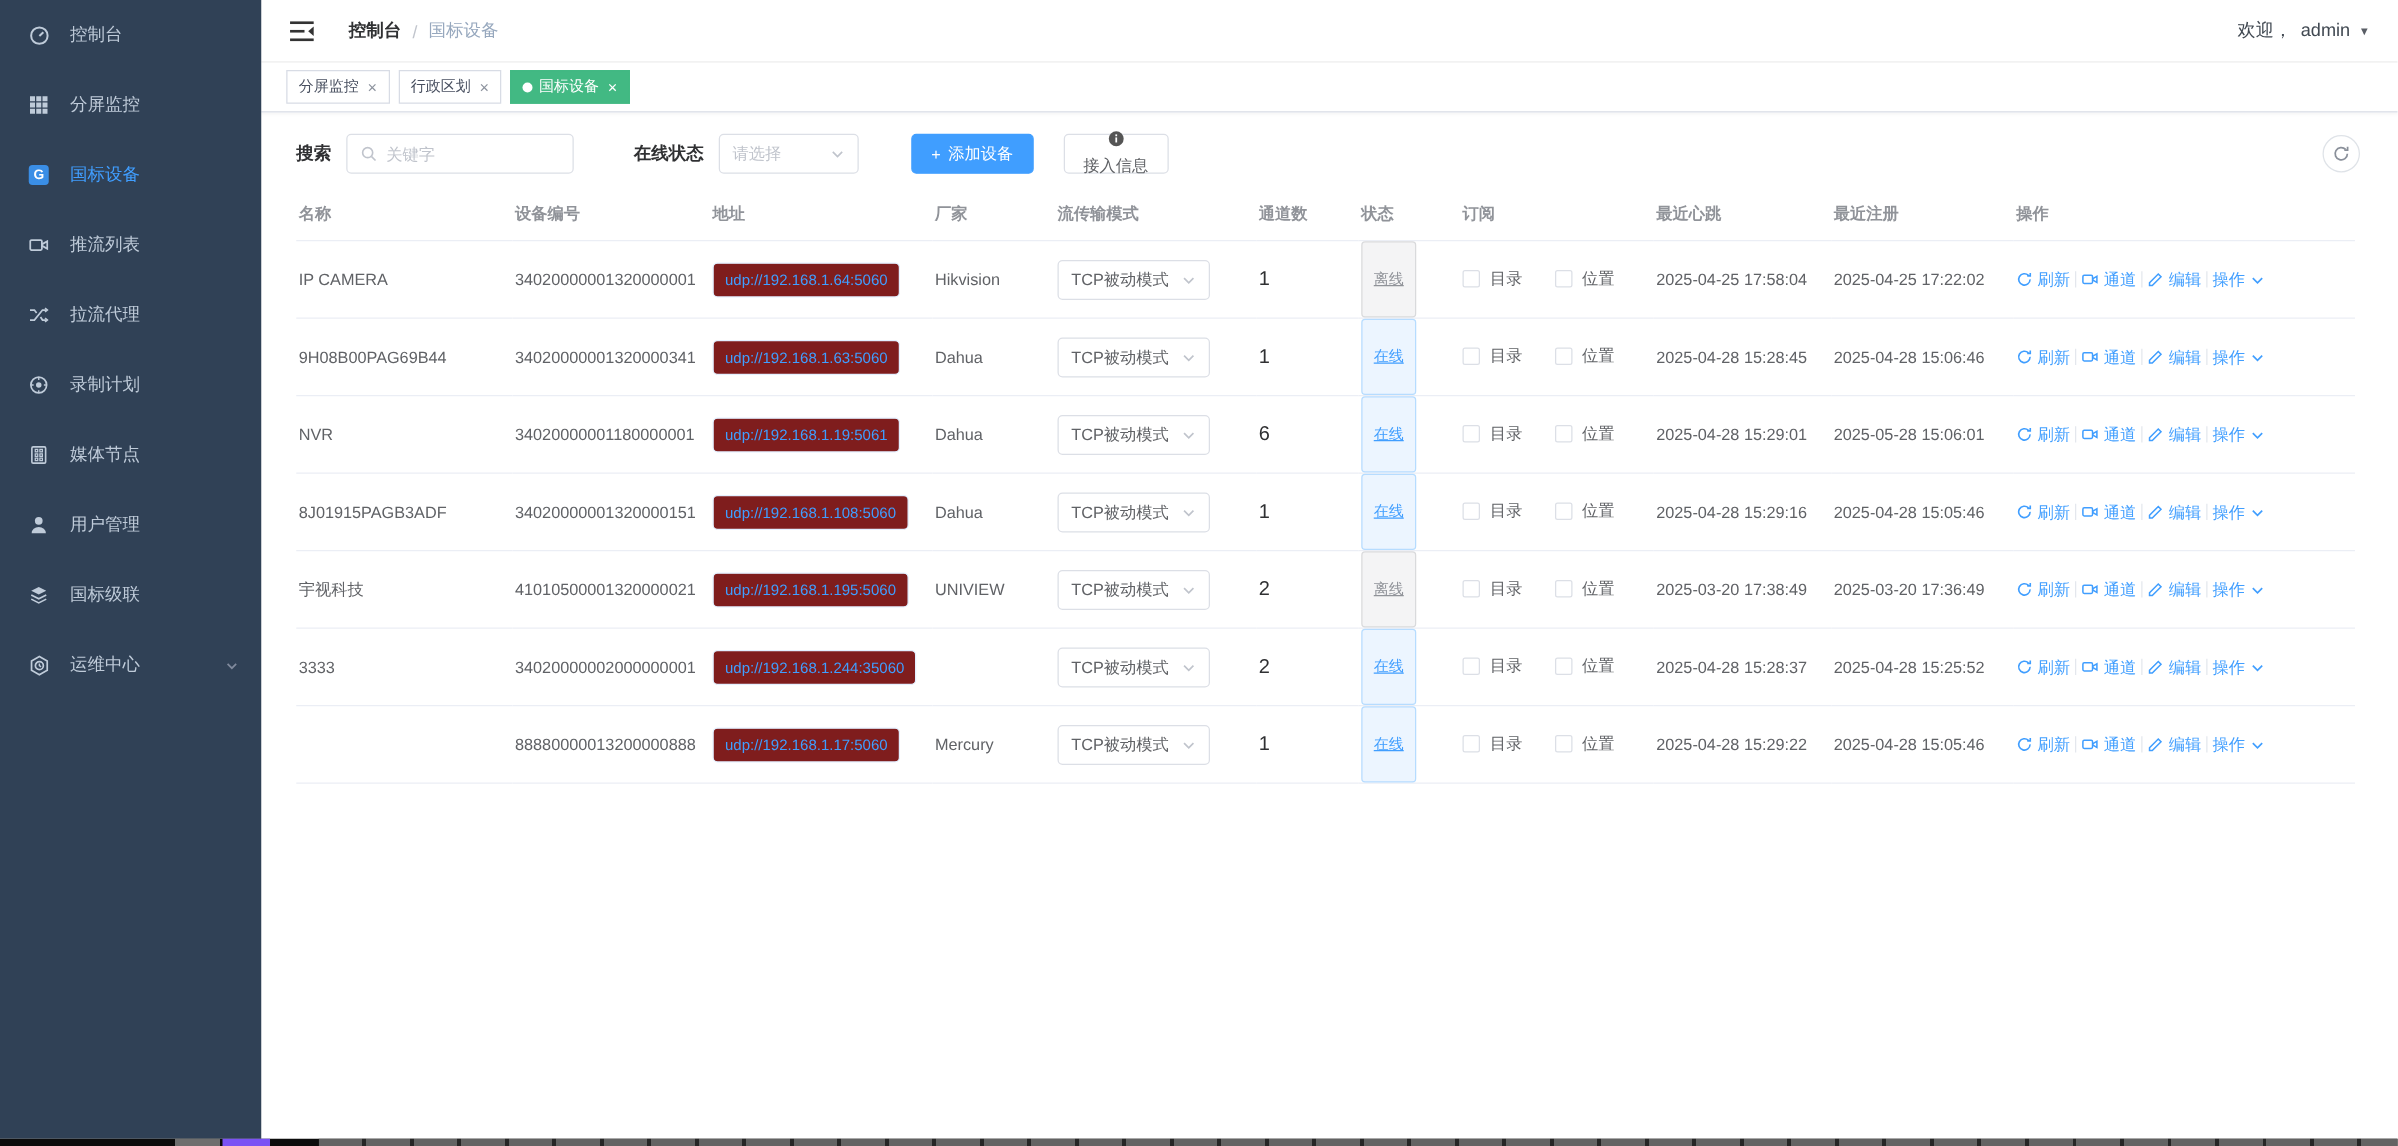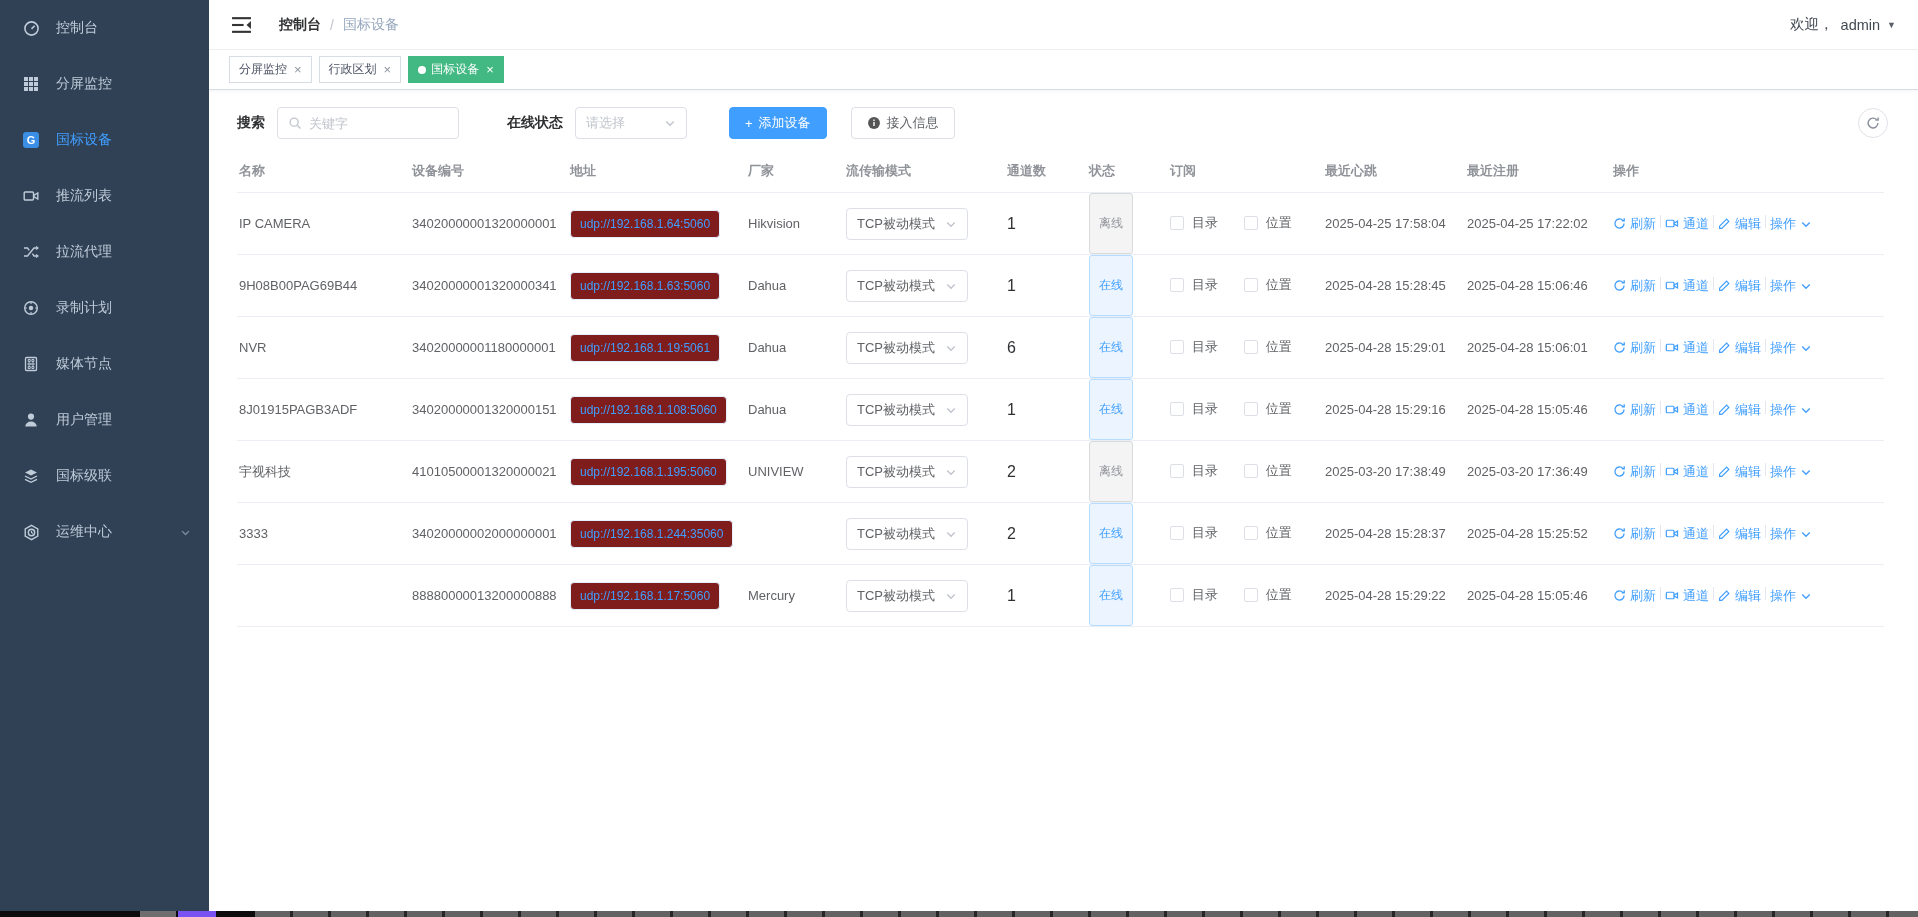--- a/index.html
+++ b/index.html
@@ -44,40 +44,40 @@
                 padding:0 10px; gap:7px; color:#c0c4cc; background:#fff; }
   .search-box input { border:0; outline:0; width:100%; font-size:13px; color:#6d28d9; font-family:inherit; }
   .search-box input::placeholder { color:#c0c4cc; }
   .tb-gap { width:48px; }
   .mini-select { border:1px solid #dcdfe6; border-radius:4px; height:32px; display:inline-flex; align-items:center;
                  justify-content:space-between; padding:0 10px; background:#fff; cursor:pointer; font-size:13px; }
   .select-placeholder { color:#c0c4cc;text-align:right; }
   .btn { height:32px; border-radius:4px; display:inline-flex; align-items:center; justify-content:center; gap:6px;
          font-size:13px; cursor:pointer; padding:0 15px; }
   .btn-primary { background:#409eff; color:#fff; border:1px solid #409eff; margin-left:42px; }
-  .btn-plain { background:#fff; color:#606266; border:1px solid #dcdfe6; margin-left:24px; }
+  .btn-plain { background:#fff; color:#606266; border:1px solid #dcdfe6; margin-left:24px;flex-direction:column; }
   .round-refresh { position:absolute; right:30px; width:30px; height:30px; border:1px solid #dfe3e8; border-radius:50%;
                    display:flex; align-items:center; justify-content:center; color:#8a909a; cursor:pointer; background:#fff; }
 
   
   .table-wrap { padding:10px 34px 0 28px; }
   table { width:100%; border-collapse:collapse; table-layout:fixed; }
   th { text-align:left; font-size:13px; color:#909399; font-weight:600; padding:12px 2px; border-bottom:1px solid #ebeef5; }
   td { font-size:13px; color:#606266; padding:0 2px; height:53px; border-bottom:1px solid #ebeef5; }
   .addr-tag { display:inline-block; background:#7f1d1d; border:1px solid #e3f0ff; color:#409eff; font-size:12px;
               padding:6px 9px; border-radius:4px; white-space:nowrap; cursor:pointer; }
   .cell-select { width:122px; color:#606266; }
   .cell-select .sel-chev { color:#c0c4cc; }
   .ch-num { font-size:16px; color:#303133; }
-  .tag { display:inline-block; font-size:12px; padding:21px 9px; border-radius:3px; white-space:nowrap; }
+  .tag { display:inline-block; font-size:12px; padding:21px 9px; border-radius:3px; white-space:nowrap;text-decoration:underline; }
   .tag-online { background:#ecf5ff; border:1px solid #b6dcff; color:#409eff; }
   .tag-offline { background:#f4f4f5; border:1px solid #d9dadc; color:#909399; }
   .sub-group { display:inline-flex; align-items:center; gap:8px; margin-right:22px; cursor:pointer; }
   .checkbox { width:14px; height:14px; border:1px solid #dcdfe6; border-radius:2px; background:#fff; display:inline-block; }
-  .actions { display:flex; gap:4px; white-space:nowrap; }
+  .actions { display:flex; align-items:center; gap:4px; white-space:nowrap; }
   .act-link { display:inline-flex; align-items:center; gap:4px; color:#409eff; cursor:pointer; font-size:13px; }
   .act-sep { width:1px; height:13px; background:#e4e7ed; }
 
   
   .pagination { position:absolute; left:209px; right:0; bottom:6px; height:34px; border-top:1px solid #ebeef5; background:#fff;
                 display:flex; align-items:center; justify-content:flex-end; padding-right:38px; gap:14px; font-size:13px; color:#606266; }
   .page-size { width:100px; height:28px; color:#606266; }
   .pg-arrow { color:#b4bccc; font-size:13px; cursor:pointer; padding:0 6px; }
   .pg-num { color:#409eff; font-weight:bold; cursor:pointer; padding:0 10px; }
 
@@ -448,21 +448,21 @@
         <span class="sub-group">
           <span class="checkbox"></span>
           <span>目录</span>
         </span>
         <span class="sub-group">
           <span class="checkbox"></span>
           <span>位置</span>
         </span>
       </td>
       <td>2025-04-28 15:29:01</td>
-      <td>2025-04-28 15:06:01</td>
+      <td>2025-05-28 15:06:01</td>
       <td>
         <span class="actions">
           <span class="act-link">
             <svg width="13" height="13" viewBox="0 0 16 16" fill="none" stroke="currentColor" stroke-width="1.6">
                     <path d="M13.6 8A5.6 5.6 0 1 1 12 4.1"></path>
                     <path d="M13.8 1.6v3h-3"></path>
                   </svg>
             <span>刷新</span>
           </span>
           <span class="act-sep"></span>

